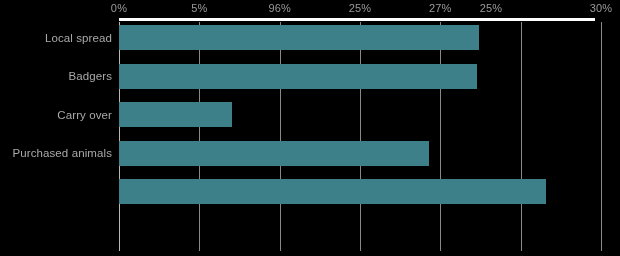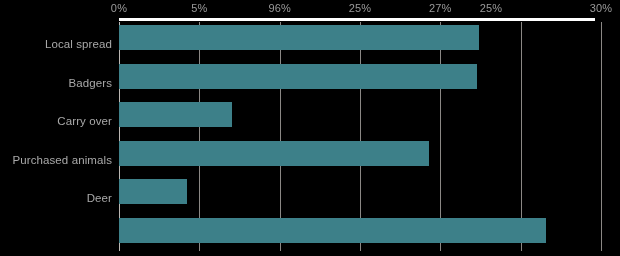--- a/index.html
+++ b/index.html
@@ -74,21 +74,21 @@
     height: 38.5px;
   }
 
   .cat-label-wrap {
     position: absolute;
     left: 0;
     top: 0;
     width: 112px;
     height: 25px;
     display: flex;
-    align-items: flex-end;
+    align-items: center;
     justify-content: flex-end;
   }
 
   .cat-label-txt {
     font-size: 11.5px;
     color: #a9a9a9;
     white-space: nowrap;
     letter-spacing: 0.1px;
     font-family: "Liberation Sans", sans-serif;
   }
@@ -149,25 +149,19 @@
       <div class="bar" style="width:112.5px"></div>
     </div>
 
     <div class="bar-row">
       <div class="cat-label-wrap">
         <span class="cat-label-txt">Purchased animals</span>
       </div>
       <div class="bar" style="width:310.1px"></div>
     </div>
 
-    <div class="bar-row">
-      <div class="cat-label-wrap">
-        <span class="cat-label-txt">Deer</span>
-      </div>
-      <div class="bar" style="width:67.5px"></div>
-    </div>
 
     <div class="bar-row">
       <div class="bar" style="width:427.4px"></div>
     </div>
 
   </div>
 </div>
 
 </body></html>

